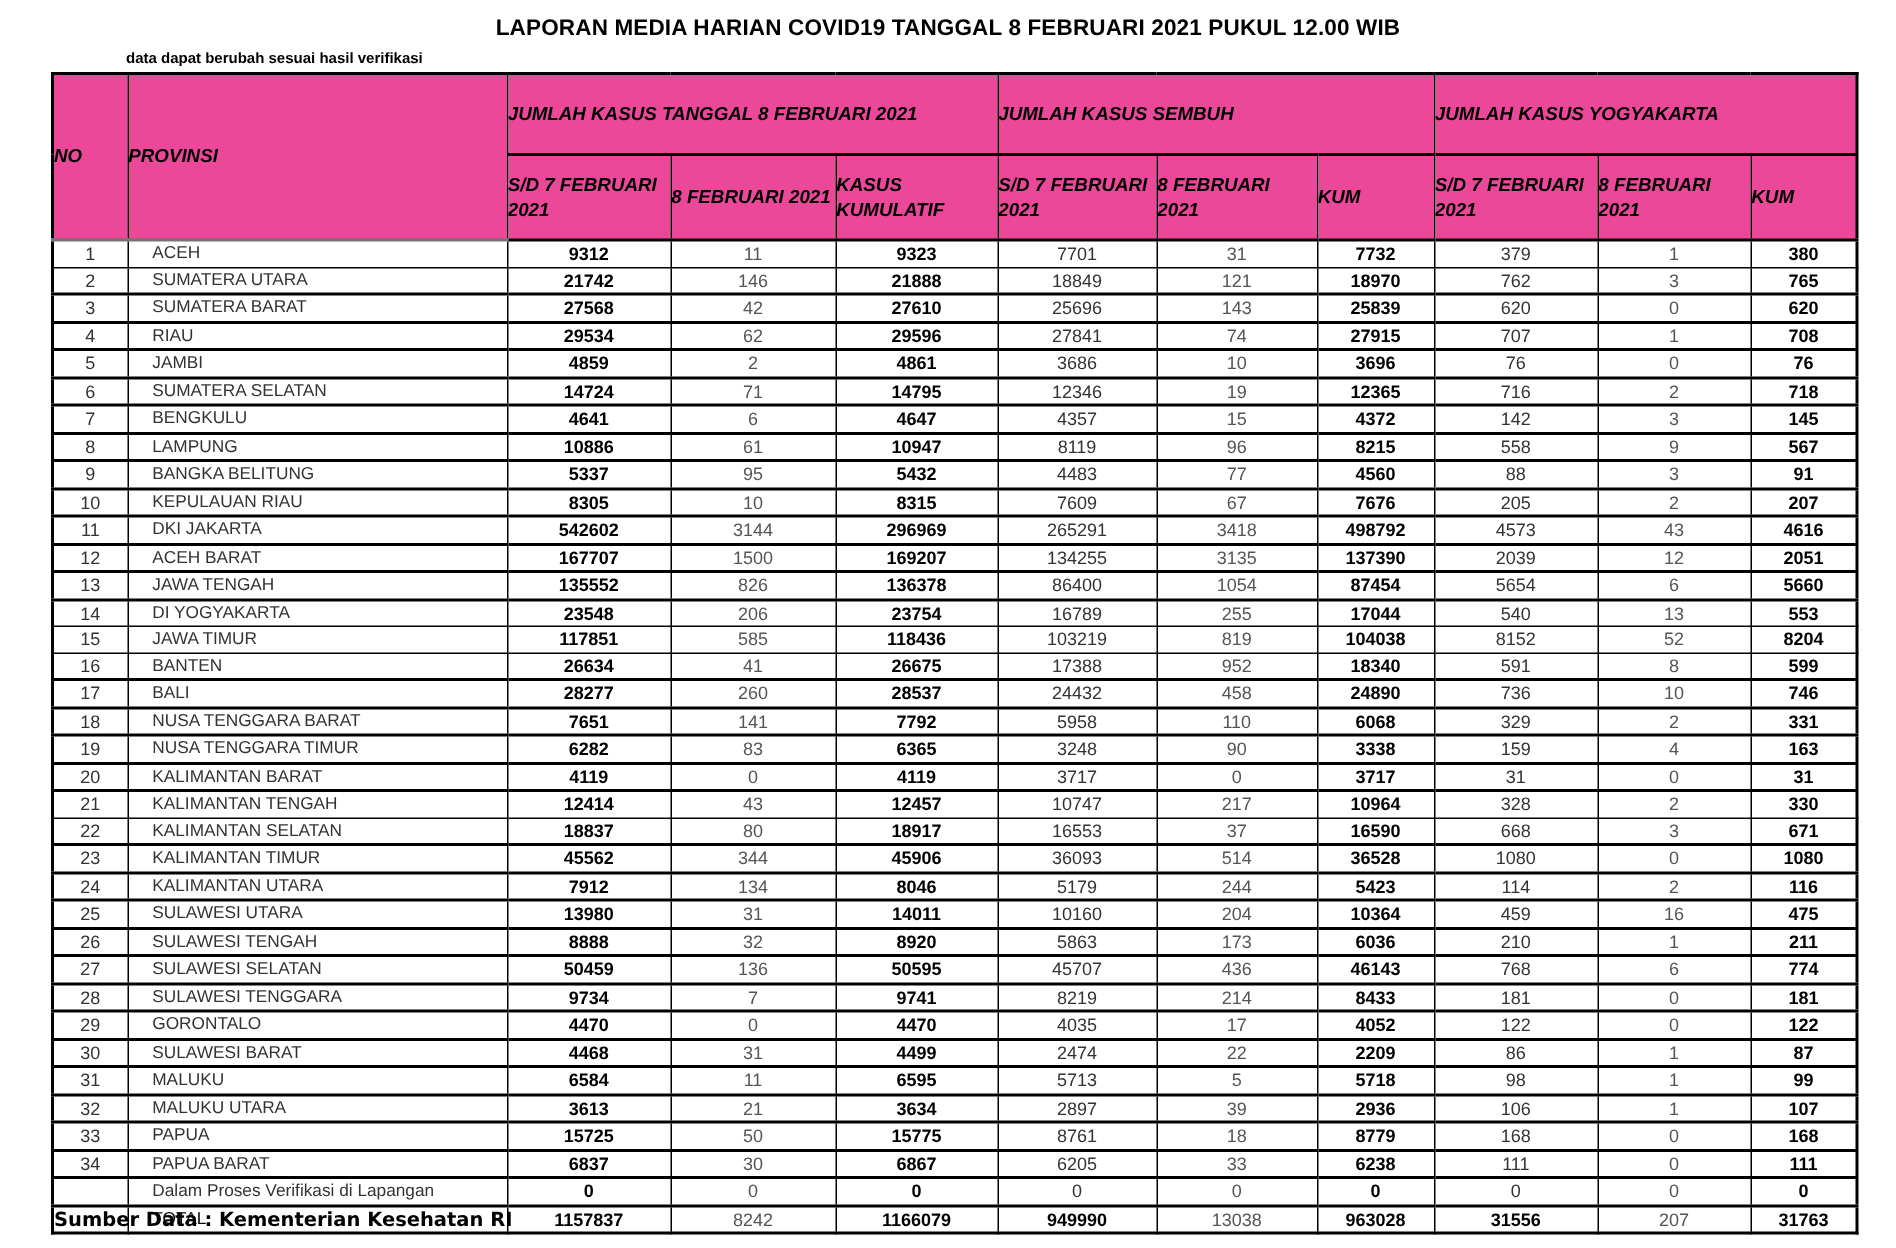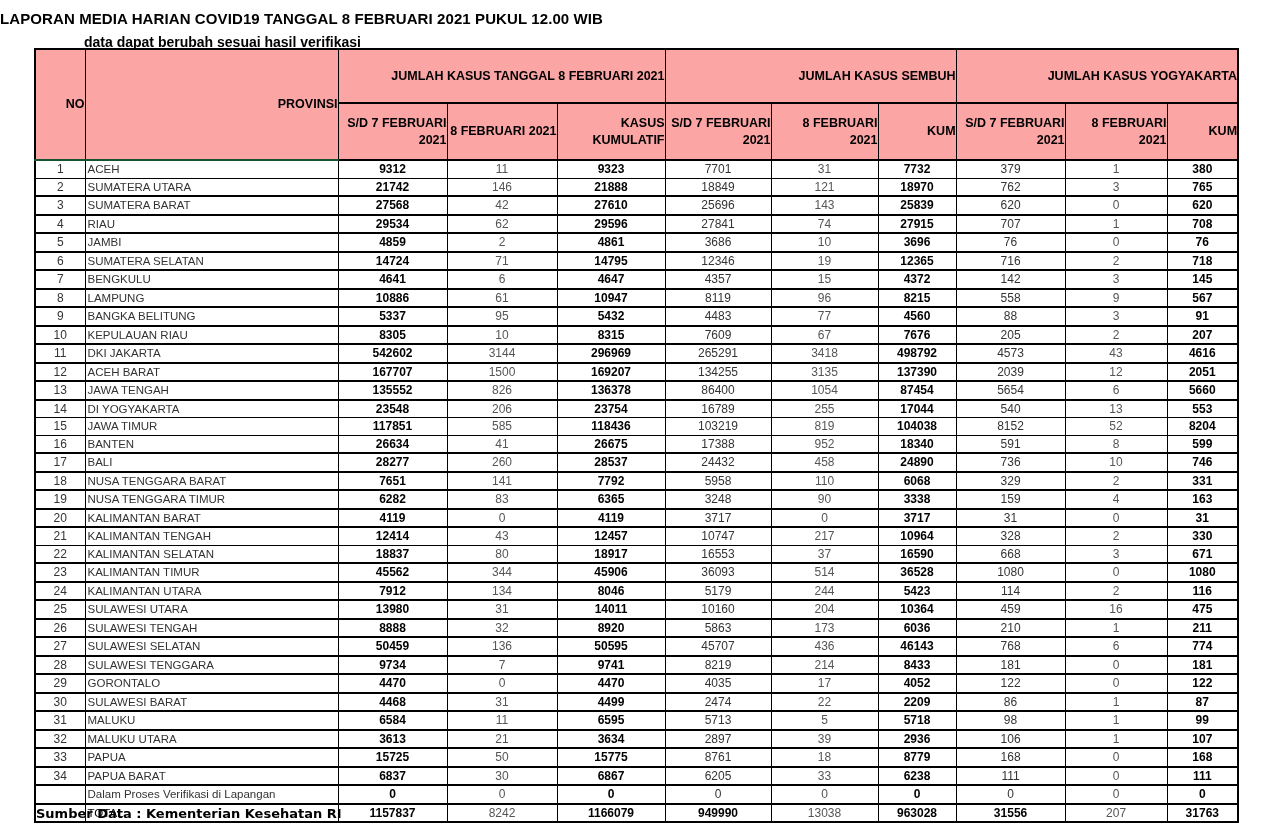--- a/index.html
+++ b/index.html
@@ -1,32 +1,32 @@
 <!DOCTYPE html>
 <html><head>
 <meta charset="utf-8">
 <style>
   html, body { margin: 0; padding: 0; background: #ffffff; }
   body { width: 1264px; height: 832px; position: relative; overflow: hidden;
          font-family: "Liberation Sans", sans-serif; color: #000; }
-  .title { position: absolute; top: 10px; left: 0; width: 1264px; 
+  .title { position: absolute; top: 10px; left: 0; width: 1264px; text-align: center;
            font-weight: bold; font-size: 15px; letter-spacing: 0.1px; }
-  .subtitle { position: absolute; top: 34px; left: 84px; font-size: 14px; font-weight: bold; }
+  .subtitle { position: absolute; top: 34px; left: 84px; font-size: 10px; font-weight: bold; }
   table.report { position: absolute; top: 48px; left: 34px; border-collapse: collapse;
                  table-layout: fixed; width: 1203px; }
   table.report th, table.report td { border: 1px solid #000; padding: 0; overflow: hidden; white-space: nowrap; }
-  table.report thead th { background: #fca5a5; font-weight: bold; font-size: 12.5px;
-                          text-align: right; vertical-align: middle; line-height: 17px; }
+  table.report thead th { background: #ec4899; font-weight: bold; font-size: 12.5px;
+                          text-align: left; vertical-align: middle; line-height: 17px; font-style: italic; }
   table.report thead tr.group th { height: 52px; }
   table.report thead tr.sub th { height: 55px; white-space: normal; }
-  table.report thead th.rowspan2 { border-bottom: 2px solid #14532d; }
+  table.report thead th.rowspan2 { border-bottom: 2px solid #737373; }
   table.report thead tr.sub th { border-bottom: 2px solid #000; border-top: 2px solid #000; }
   table.report tbody td { height: 16.5px; font-family: "Liberation Sans", sans-serif;
                           font-size: 12px; text-align: center; line-height: 16px; color: #333; }
-  table.report tbody td.prov { text-align: left; padding-left: 2px; color: #333; font-size: 11.5px; }
+  table.report tbody td.prov { text-align: left; padding-left: 16px; color: #333; font-size: 11.5px; }
   table.report tbody td.no { color: #333; }
   table.report tbody td.b { font-weight: bold; color: #000; }
   table.report tbody td.light { color: #555; }
   table.report tbody tr.thick td { border-top: 2px solid #000; }
   table.report tbody tr.total td.prov { font-weight: normal; color: #000; }
   table.report { border: 2px solid #000; }
   .source { position: absolute; top: 806px; left: 36px; font-weight: bold; font-size: 13px;
             font-family: "DejaVu Sans", sans-serif; }
 </style>
 </head>

